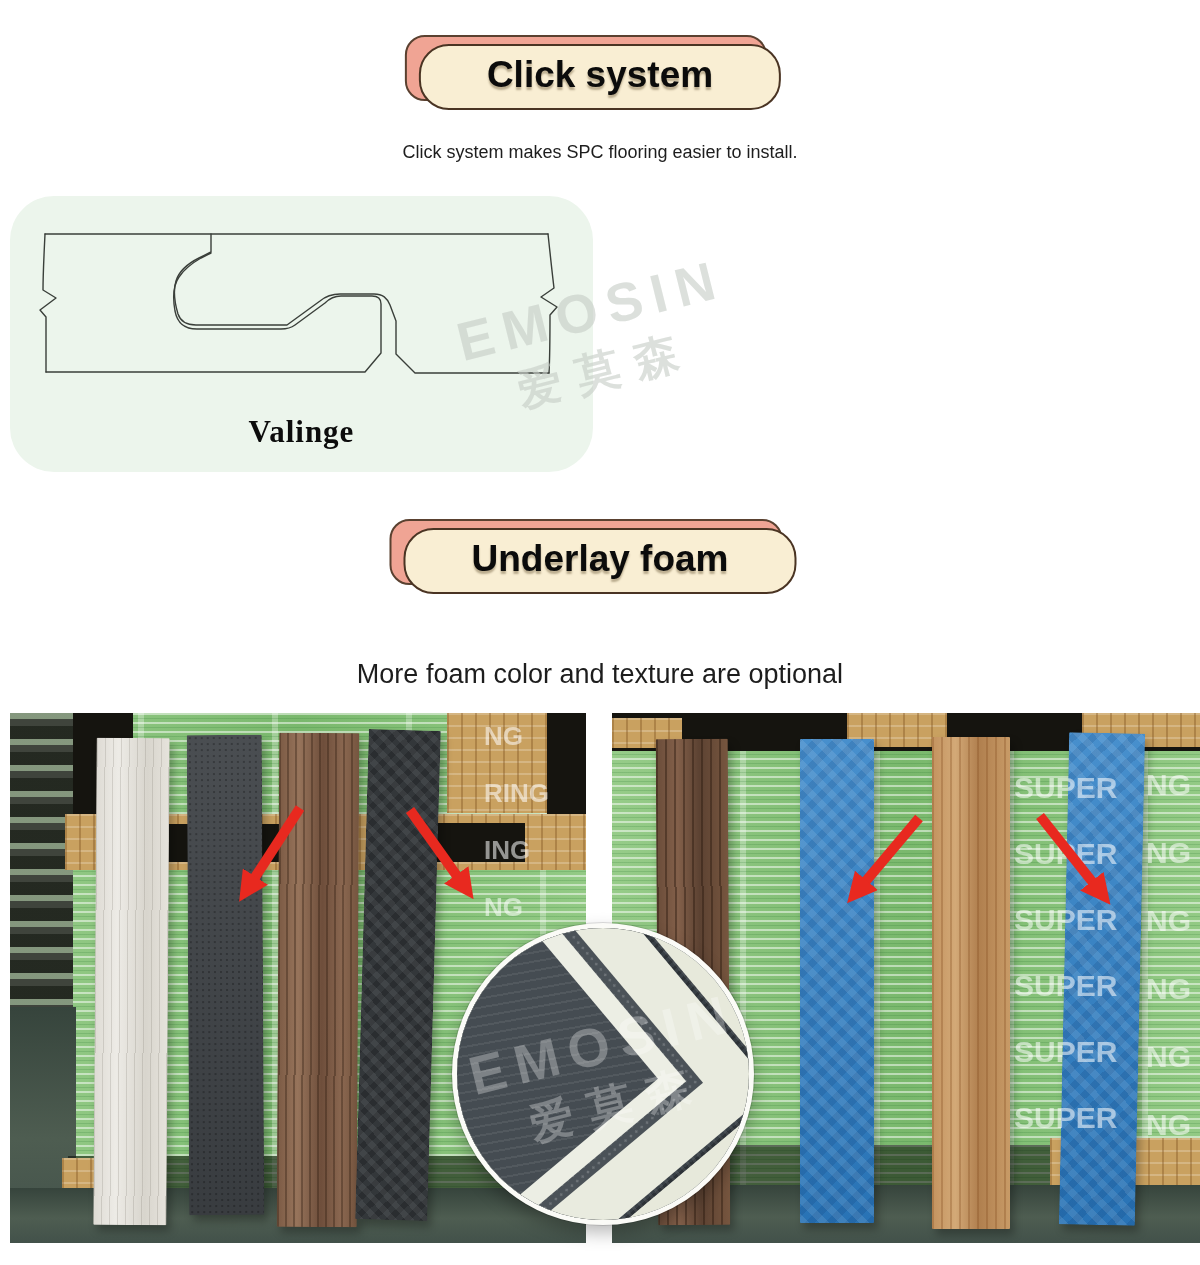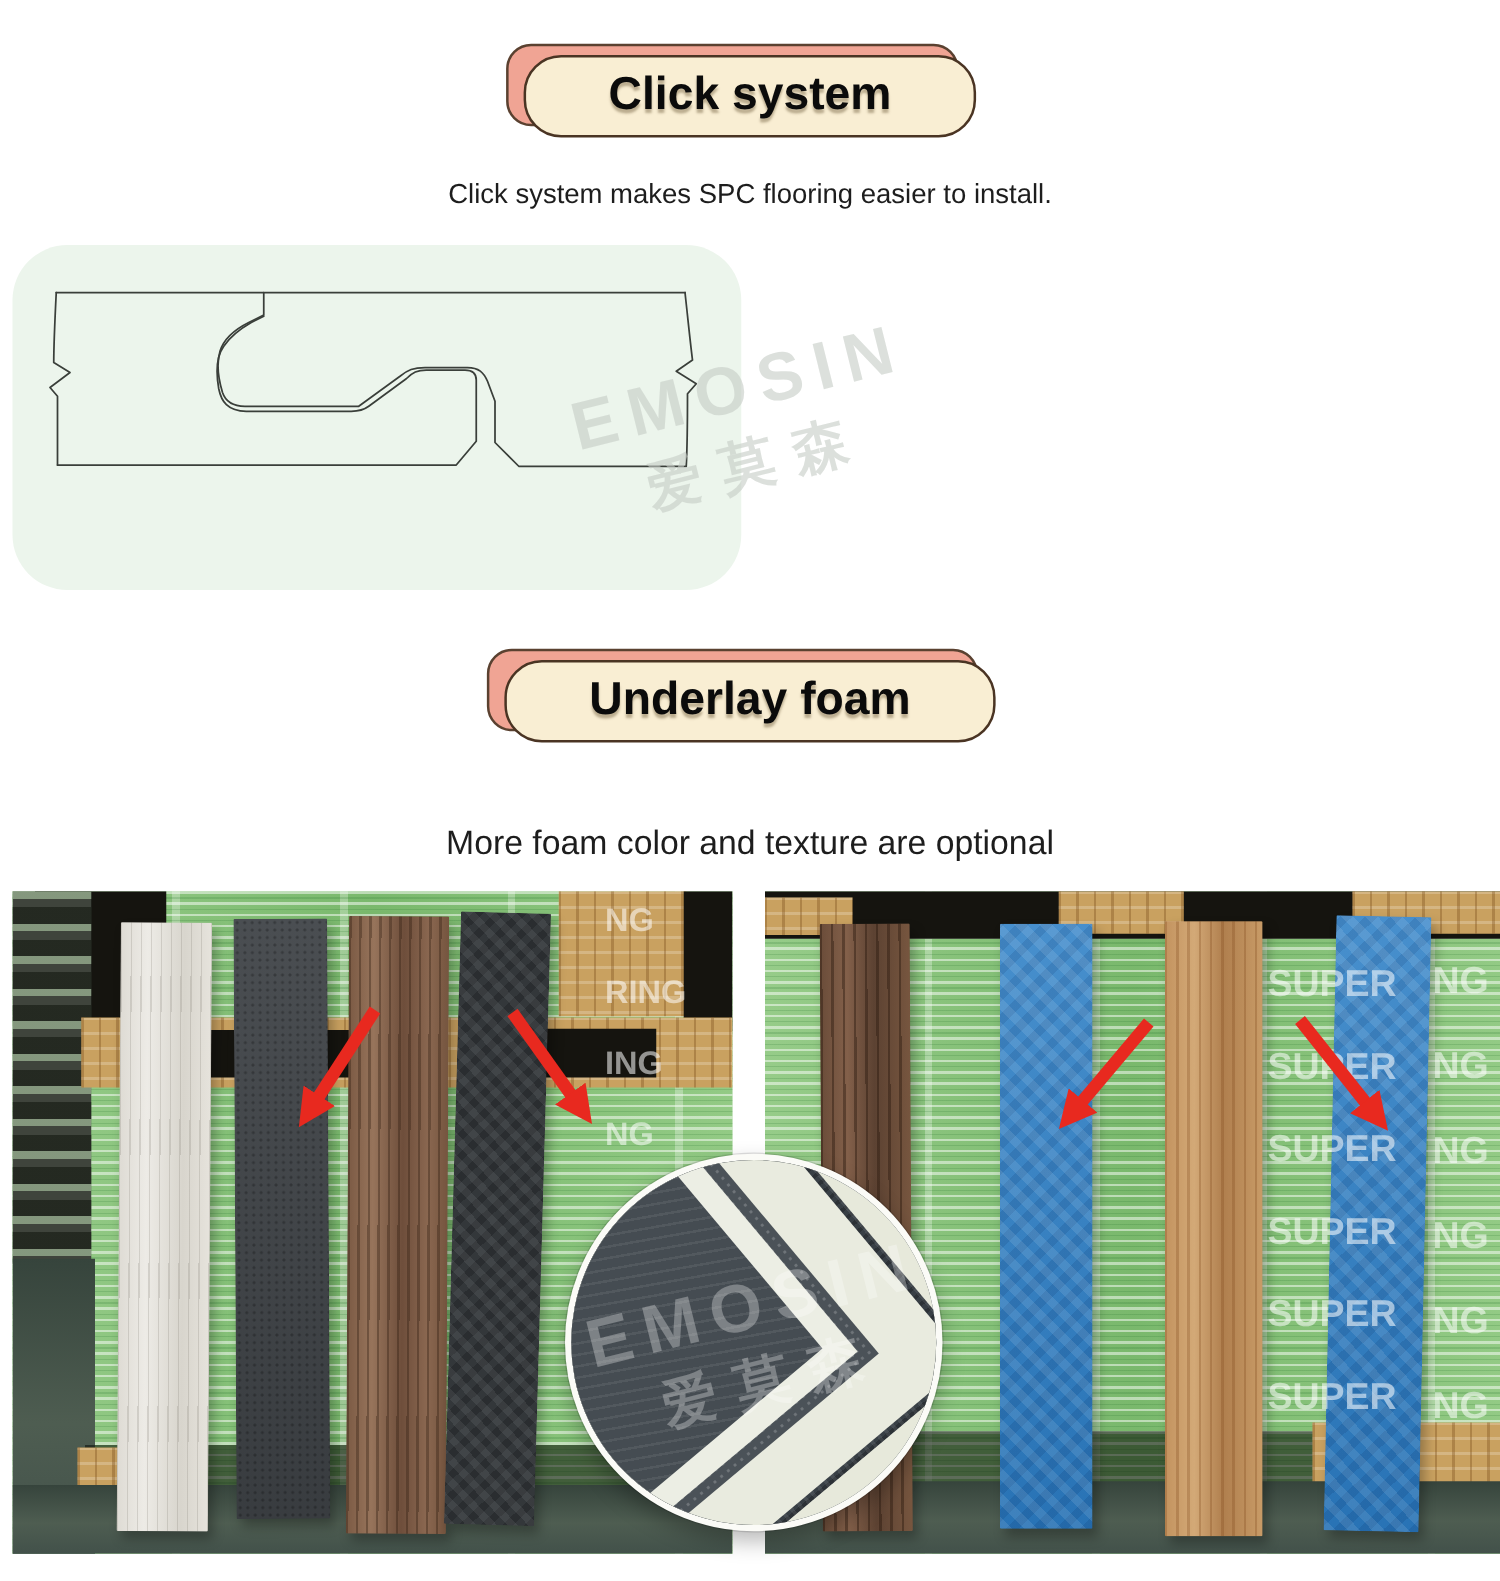--- a/index.html
+++ b/index.html
@@ -8,21 +8,21 @@
 
   
   .badge-wrap{position:absolute;left:50%;transform:translateX(-50%);z-index:4;}
   .badge-back{position:absolute;left:-14px;top:-9px;width:100%;height:100%;
               background:#f0a494;border:2px solid #5a4130;border-radius:20px;box-sizing:border-box;}
   .badge-face{position:relative;background:#f9eed3;border:2px solid #4a3423;border-radius:30px;
               padding:8px 66px 12px;font-size:37px;font-weight:700;color:#0b0b0b;
               text-shadow:0 3px 2px rgba(70,50,15,.35);white-space:nowrap;}
 
   .subtitle{position:absolute;top:142px;left:0;width:100%;text-align:center;
-            font-size:22px;color:#1d1d1d;}
+            font-size:18px;color:#1d1d1d;}
 
   
   .panel{position:absolute;top:196px;width:583px;height:276px;background:#ecf5ec;border-radius:44px;}
   .panel-left{left:10px;}
   .panel-right{left:607px;}
   .panel svg{position:absolute;left:19px;top:28px;}
   .dlabel{position:absolute;bottom:22px;left:0;width:100%;text-align:center;
           font-family:"Liberation Serif",serif;font-weight:700;font-size:31px;color:#0c0c0c;letter-spacing:1px;}
   .dstroke{fill:none;stroke:#3a3f3a;stroke-width:1.4;stroke-linejoin:round;stroke-linecap:round;}
 
@@ -121,20 +121,21 @@
   <div class="subtitle">Click system makes SPC flooring easier to install.</div>
 
   <div class="panel panel-left">
     <svg width="545" height="160" viewBox="0 0 545 160">
       <path class="dstroke" d="M16,10 H519"></path>
       <path class="dstroke" d="M16,10 C15,30 14,50 14,66 L27,74 L11,86 L17,93 C17,112 17,132 17,148"></path>
       <path class="dstroke" d="M17,148 H336 L352,129 L352,80 C352,74 348,72 343,72 L312,72 C305,72 301,74 296,79 L266,101 C262,104 257,105 252,105 L168,105 C153,105 148,97 146,87 C143,70 145,60 150,53 C156,44 165,38 172,34 L182,29"></path>
       <path class="dstroke" d="M182,10 L182,28 L170,34 C158,40 150,47 147,57 C144,67 146,80 149,90 C152,99 159,101 167,101 H258 L291,77 C297,72 302,70 311,70 H345 C354,70 358,74 361,81 L367,97 L367,130 L386,149 H520"></path>
       <path class="dstroke" d="M519,10 C521,28 523,48 525,64 L512,73 L528,83 L521,91 C521,110 521,130 520,149"></path>
     </svg>
+    <div class="dlabel">Valinge</div>
   </div>
 
 
   <div class="wm wm-top">
     <span class="lat">EMOSIN</span>
     <span class="cjk">爱莫森</span>
   </div>
 
   <div class="badge-wrap" style="top:528px;">
     <div class="badge-back"></div>

